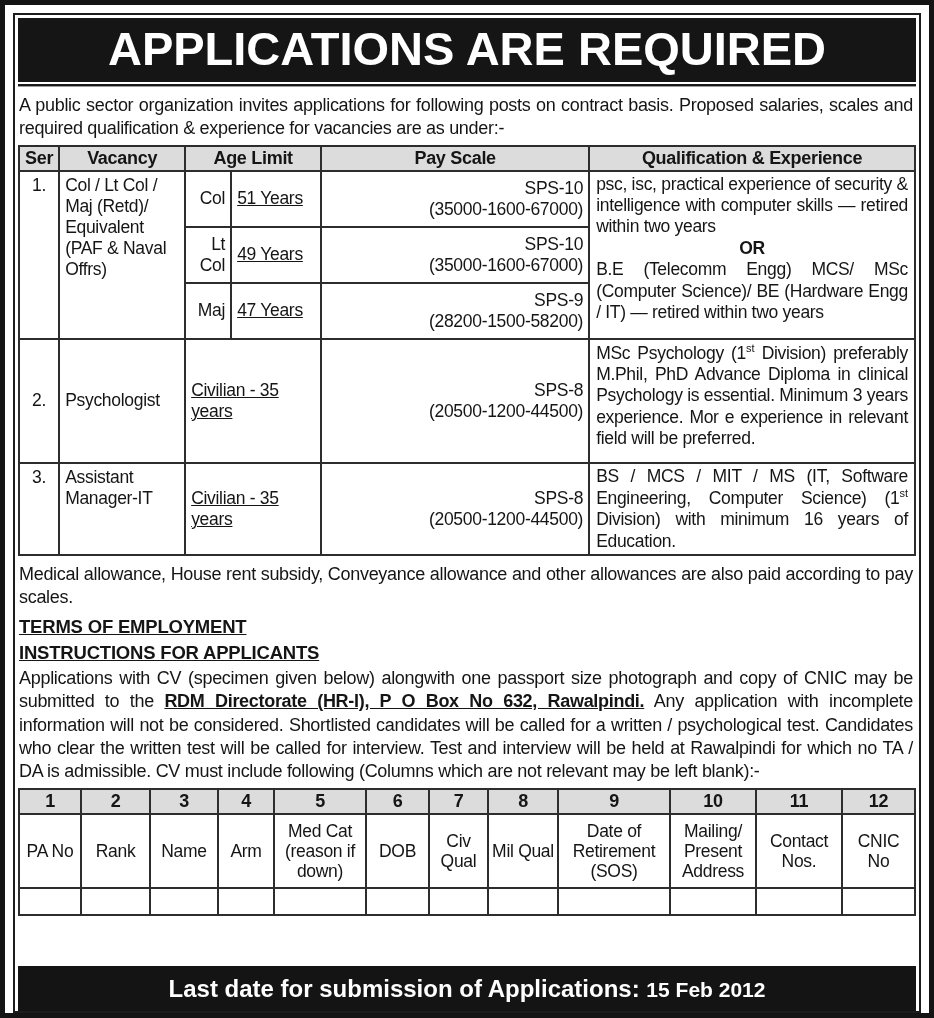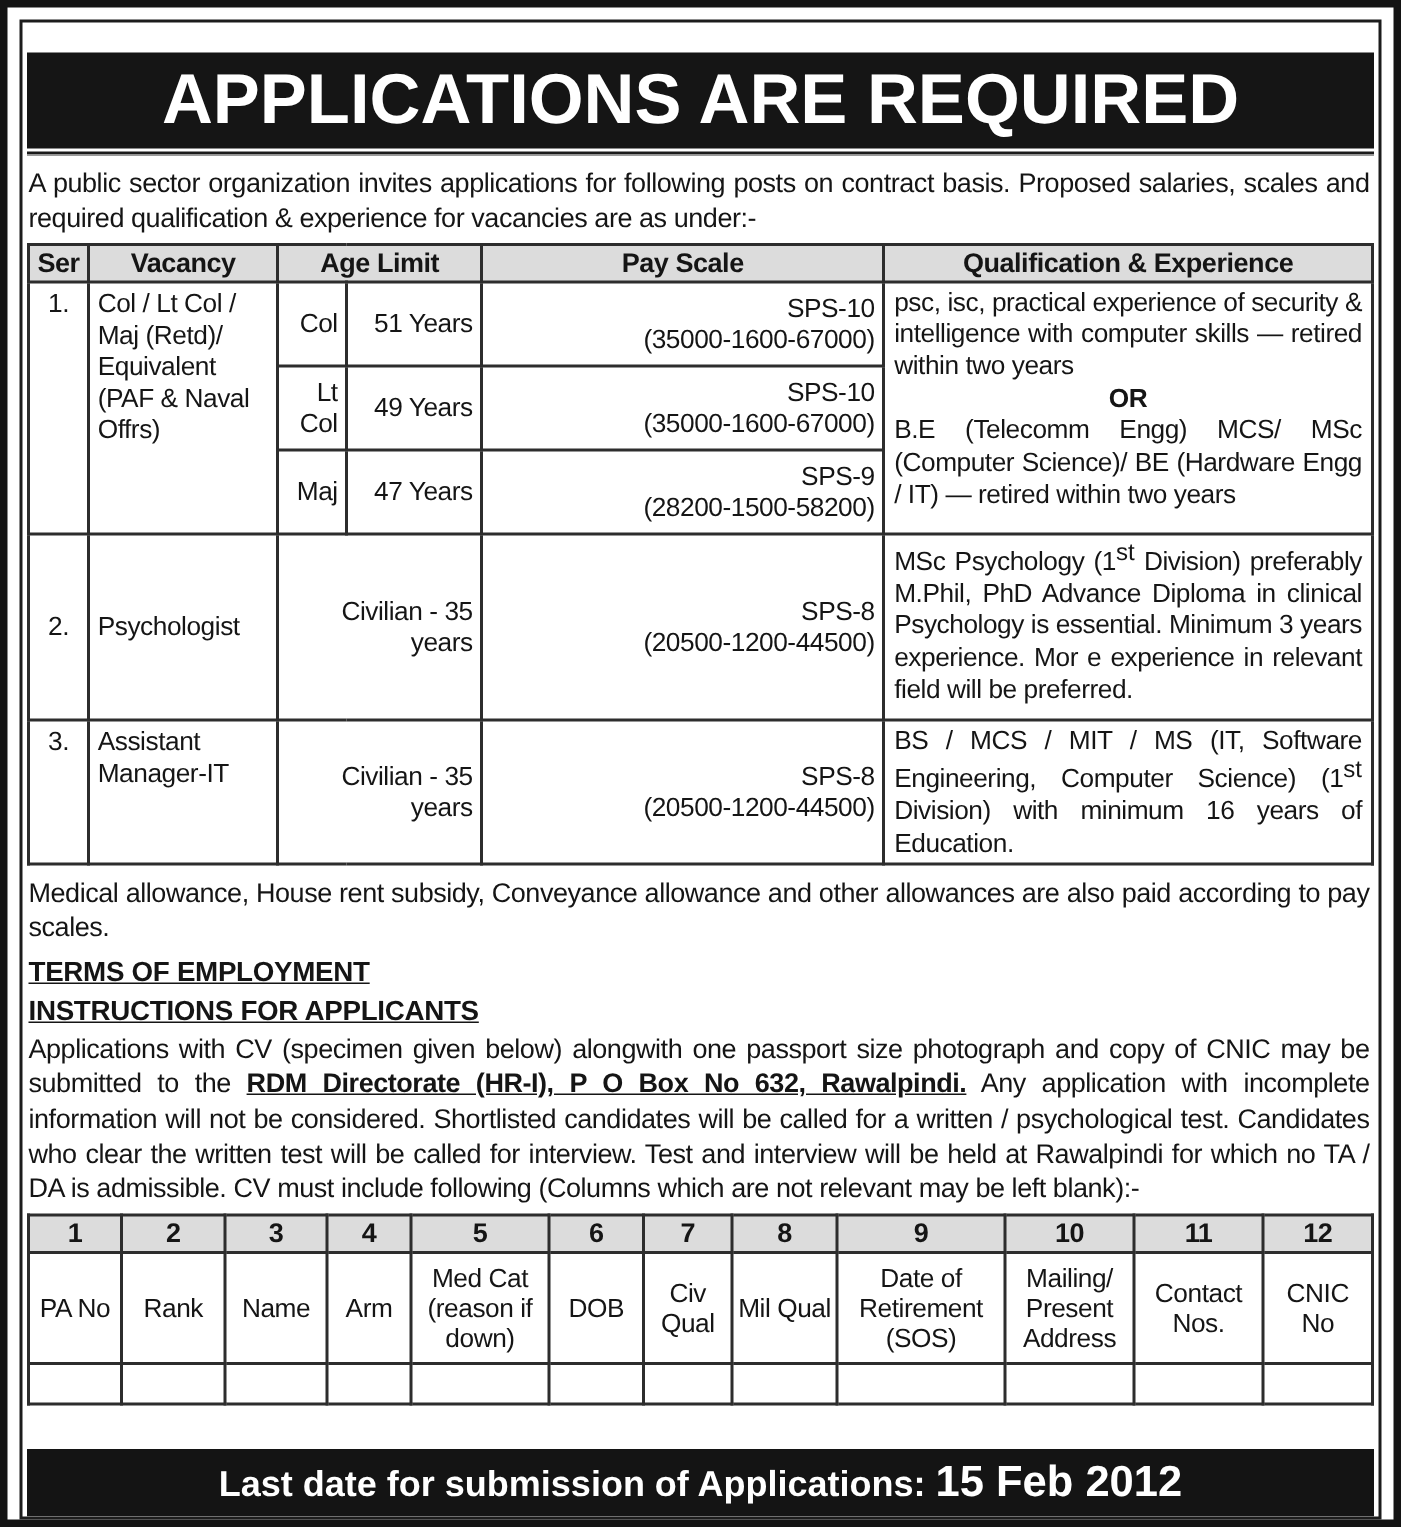--- a/index.html
+++ b/index.html
@@ -12,21 +12,21 @@
   }
   .page {
     width: 934px; height: 1018px;
     border: 5px solid #141414;
     padding: 8px 8px 0 8px;
     background: #fff;
   }
   .inner {
     border: 2px solid #1c1c1c;
     height: 100%;
-    padding: 20px 3px 0 3px;
+    padding: 3px 3px 0 3px;
     display: flex;
     flex-direction: column;
     overflow: hidden;
   }
   .title-box {
     background: #151515;
     color: #fff;
     text-align: center;
     font-weight: bold;
     font-size: 47px;
@@ -62,50 +62,50 @@
   .vt th {
     background: #dcdcdc;
     font-size: 18px;
     height: 24px;
     font-weight: bold;
     text-align: center;
   }
   .vt td.ser { text-align: center; width: 40px; }
   .vt td.vac { text-align: left; }
   .vt td.rank { text-align: right; padding-left: 4px; margin-top: 28px; }
-  .vt td.age { text-align: right; }
+  .vt td.age { text-align: left; text-decoration: underline; }
   .vt td.pay { text-align: right; }
   .vt tr.sub td { height: 56px; }
   .vt td.top { vertical-align: top; padding-top: 3px; }
   .vt td.qual { vertical-align: top; text-align: justify; line-height: 1.22; padding: 2px 6px; margin-top: 28px; }
   .vt td.qual .or { text-align: center; font-weight: bold; }
   .vt tr.r2 td { height: 124px; }
   .vt tr.r3 td { height: 80px; }
   .vt td.mid { vertical-align: middle; }
-  sup { font-size: 16px; letter-spacing: 0; }
+  sup { font-size: 11px; letter-spacing: 0; }
 
   
   .cv { font-size: 17.5px; text-align: center; }
   .cv th, .cv td { border: 2px solid #2d2d2d; padding: 1px 2px; }
   .cv th { background: #dcdcdc; font-size: 18px; height: 23px; font-weight: bold; }
   .cv tr.labels td { height: 74px; vertical-align: middle; line-height: 1.15; }
   .cv tr.blank td { height: 27px; }
 
   .footer-bar {
     margin-top: auto;
     background: #141414;
     color: #fff;
     text-align: center;
     font-weight: bold;
     font-size: 24px;
     height: 45px;
     line-height: 45px;
     letter-spacing: 0;
   }
-  .footer-bar .date { font-size: 29px; }
+  .footer-bar .date { font-size: 21px; }
 </style>
 </head>
 <body>
 
 <div class="page">
   <div class="inner">
 
     <div class="title-box">APPLICATIONS ARE REQUIRED</div>
     <div class="title-rule"></div>
 

